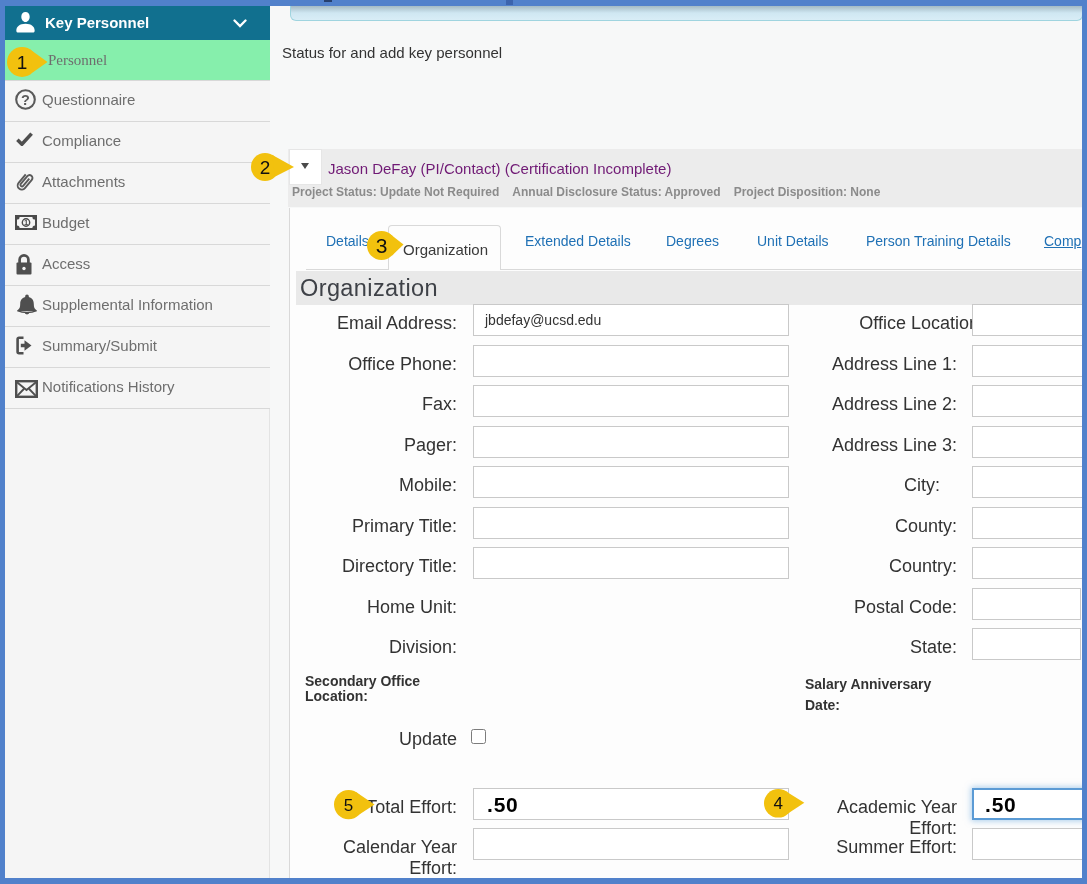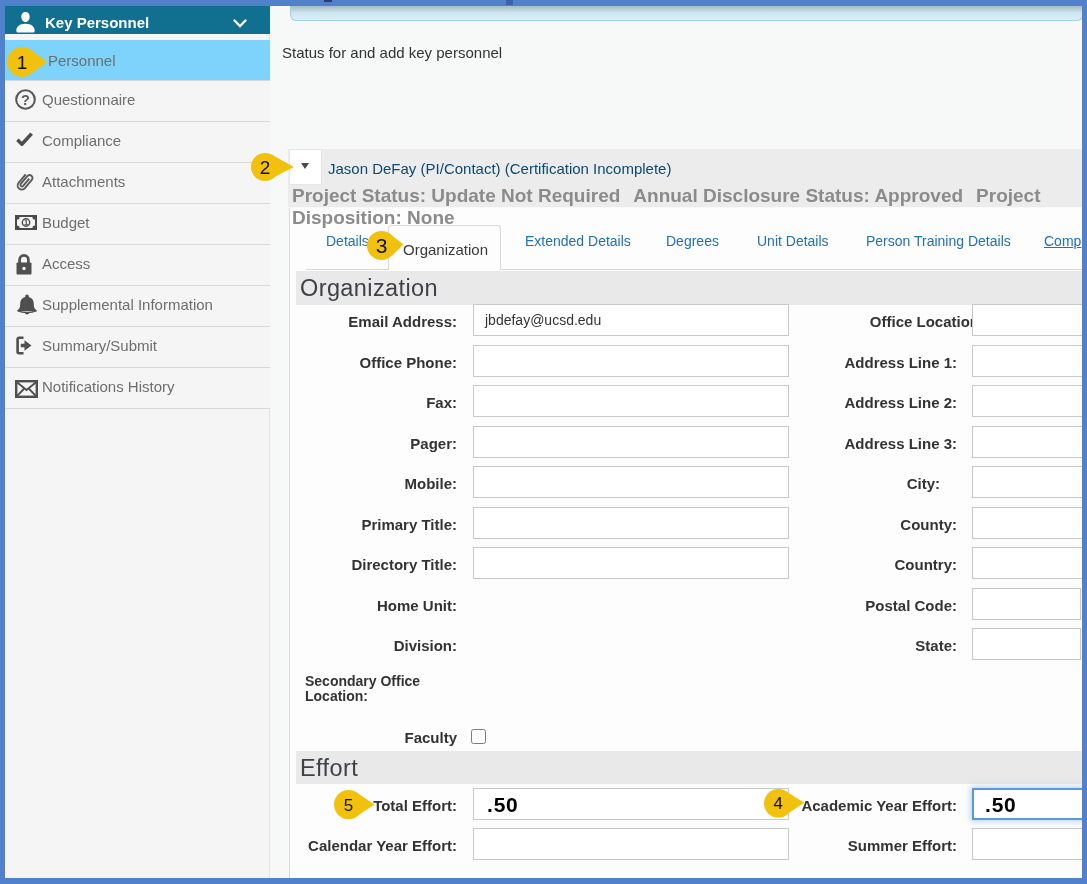--- a/index.html
+++ b/index.html
@@ -3,50 +3,50 @@
 <meta charset="utf-8">
 <style>
 * { margin:0; padding:0; box-sizing:border-box; }
 html,body { width:1087px; height:884px; overflow:hidden; }
 body { font-family:"Liberation Sans", sans-serif; position:relative; background:#f7f8f8; }
 .abs { position:absolute; }
 
 #frame { left:0; top:0; width:1087px; height:884px; border:5px solid #5181cb; border-top-width:6px; border-bottom-width:6px; z-index:50; pointer-events:none; }
 
 #sidebar { left:5px; top:6px; width:265px; height:872px; background:#f5f5f5; border-right:1px solid #e3e3e3; z-index:2; }
-#sbhead { left:0; top:0; width:265px; height:28px; background:#11708f; color:#fff; }
+#sbhead { left:0; top:0; width:265px; height:34px; background:#11708f; color:#fff; }
 #sbhead .txt { position:absolute; left:40px; top:8px; font-size:15px; font-weight:bold; }
 .sbitem { left:0; width:265px; height:41px; border-bottom:1px solid #d8d8d8; background:#f5f5f5; }
-.sbitem.active { background:#7dd3fc; }
+.sbitem.active { background:#86efac;font-family:Liberation Serif, serif; }
 .sbitem .lbl { position:absolute; left:37px; top:10px; font-size:15px; color:#6e6e6e; }
 .sbitem.active .lbl { left:43px; top:12px; }
 .sbitem svg { position:absolute; left:9.5px; top:8px; }
 
 #main { left:270px; top:6px; width:812px; height:872px; background:#f7f8f8; z-index:1; }
 #topbar { left:19.5px; top:0px; width:793px; height:15px; background:linear-gradient(#a4bac4 0%,#cfe7f2 50%,#d9edf6 100%); border:1px solid #9fd4df; border-top:none; border-radius:0 0 6px 6px; }
 #searchtxt { left:12px; top:38px; font-size:15px; color:#333; }
 #addbtn { left:19px; top:64px; width:145px; height:35px; background:#0b6bbd; border-radius:3px; color:#fff; font-size:15px; white-space:nowrap; }
 #addbtn span { position:absolute; left:36px; top:9px; }
 #addbtn svg { position:absolute; left:19px; top:11px; }
 #namebar { left:18px; top:143px; width:794px; height:58px; background:#ececec; }
 #expbtn { left:1px; top:0px; width:33px; height:36px; background:#fff; border:1px solid #e6e6e6; }
 #expbtn:after { content:""; position:absolute; left:11px; top:13px; width:0; height:0; border:4.7px solid transparent; border-top:6.6px solid #4a4a4a; }
-#nametxt { left:40px; top:11px; font-size:15px; color:#0c4a6e; }
-#statustxt { left:4px; top:36px; font-size:19px; font-weight:bold; color:#8b8b8b; }
+#nametxt { left:40px; top:11px; font-size:15px; color:#701a75; }
+#statustxt { left:4px; top:36px; font-size:12px; font-weight:bold; color:#8b8b8b; }
 #panel { left:19px; top:202px; width:793px; height:675px; background:#fdfdfd; border-left:1px solid #d9d9d9; }
 
 .tablink { top:227px; font-size:14px; color:#2071b5; z-index:3; }
 #activetab { left:118px; top:219px; width:113px; height:45px; background:#fdfdfd; border:1px solid #d9d9d9; border-bottom:none; border-radius:4px 4px 0 0; z-index:4; }
 #activetab span { position:absolute; left:0; top:15px; width:113px; text-align:center; font-size:15px; color:#3a3a3a; }
 .tabline { top:263px; height:1px; background:#d9d9d9; z-index:2; }
 
 .secbar { left:26px; width:786px; height:33px; background:#e9e9e9; color:#3e4147; }
 .secbar span { position:absolute; left:4px; top:4px; font-size:23.5px; letter-spacing:0.4px; }
 
-.flabel { font-size:15px; font-weight:bold; color:#333; width:160px; text-align:right; }
+.flabel { font-size:18px; font-weight:normal; color:#333; width:160px; text-align:right; }
 .finput { height:32px; background:#fff; border:1px solid #c9c9c9; }
 .inval { font-size:14px; color:#333; }
 .bigval { font-size:21px; font-weight:bold; color:#000; letter-spacing:0.8px; }
 #focusin { border:2px solid #5b9bd5; box-shadow:0 0 6px 1px rgba(90,160,220,.5); }
 #faccb { left:201px; top:722.5px; width:15px; height:15px; border:1.5px solid #7c7c7c; border-radius:2.5px; background:#fff; }
 .callout { z-index:60; }
 .callout text { font-family:"Liberation Sans", sans-serif; }
 </style>
 </head>
 <body>
@@ -68,23 +68,20 @@
   <div class="abs tabline" style="left:36px;width:82px;"></div>
   <div class="abs tabline" style="left:231px;width:581px;"></div>
   <div class="abs tablink" style="left:255px;">Extended Details</div>
   <div class="abs tablink" style="left:396px;">Degrees</div>
   <div class="abs tablink" style="left:487px;">Unit Details</div>
   <div class="abs tablink" style="left:596px;">Person Training Details</div>
   <div class="abs tablink" style="left:774px;text-decoration:underline;">Comp</div>
 
   <div class="abs secbar" style="top:265px;height:34px;">
       <span>Organization</span>
-    </div>
-  <div class="abs secbar" style="top:745px;">
-      <span>Effort</span>
     </div>
   <div id="formleft"></div>
   <div id="formright"></div>
   <div class="abs" id="faccb"></div>
 <div class="abs flabel" style="left:27px;top:307px;">Email Address:</div>
     <div class="abs finput" style="left:203px;top:298px;width:316px;">
       <span class="abs inval" style="left:11px;top:7px;">jbdefay@ucsd.edu</span>
     </div>
     <div class="abs flabel" style="left:27px;top:347.6px;">Office Phone:</div>
     <div class="abs finput" style="left:203px;top:338.6px;width:316px;"></div>
@@ -112,21 +109,22 @@
     <div class="abs finput" style="left:702px;top:460.3px;width:113px;"></div>
     <div class="abs flabel" style="left:527px;top:509.9px;">County:</div>
     <div class="abs finput" style="left:702px;top:500.9px;width:113px;"></div>
     <div class="abs flabel" style="left:527px;top:550.4px;">Country:</div>
     <div class="abs finput" style="left:702px;top:541.4px;width:113px;"></div>
     <div class="abs flabel" style="left:527px;top:591px;">Postal Code:</div>
     <div class="abs finput" style="left:702px;top:582px;width:109px;"></div>
     <div class="abs flabel" style="left:527px;top:631px;">State:</div>
     <div class="abs finput" style="left:702px;top:622px;width:109px;"></div>
     <div class="abs" style="left:35px;top:668px;width:130px;font-size:14px;font-weight:bold;color:#333;line-height:15px;">Secondary Office Location:</div>
-    <div class="abs flabel" style="left:27px;top:723px;">Faculty</div>
+    <div class="abs" style="left:535px;top:668px;width:140px;font-size:14px;font-weight:bold;color:#333;line-height:21px;">Salary Anniversary Date:</div>
+    <div class="abs flabel" style="left:27px;top:723px;">Update</div>
     <div class="abs flabel" style="left:27px;top:791px;">Total Effort:</div>
     <div class="abs finput" style="left:203px;top:782px;width:316px;">
       <span class="abs bigval" style="left:13px;top:4px;">.50</span>
     </div>
     <div class="abs flabel" style="left:527px;top:791px;">Academic Year Effort:</div>
     <div class="abs finput" id="focusin" style="left:702px;top:782px;width:113px;">
       <span class="abs bigval" style="left:11px;top:3px;">.50</span>
     </div>
     <div class="abs flabel" style="left:27px;top:831px;">Calendar Year Effort:</div>
     <div class="abs finput" style="left:203px;top:822px;width:316px;"></div>

